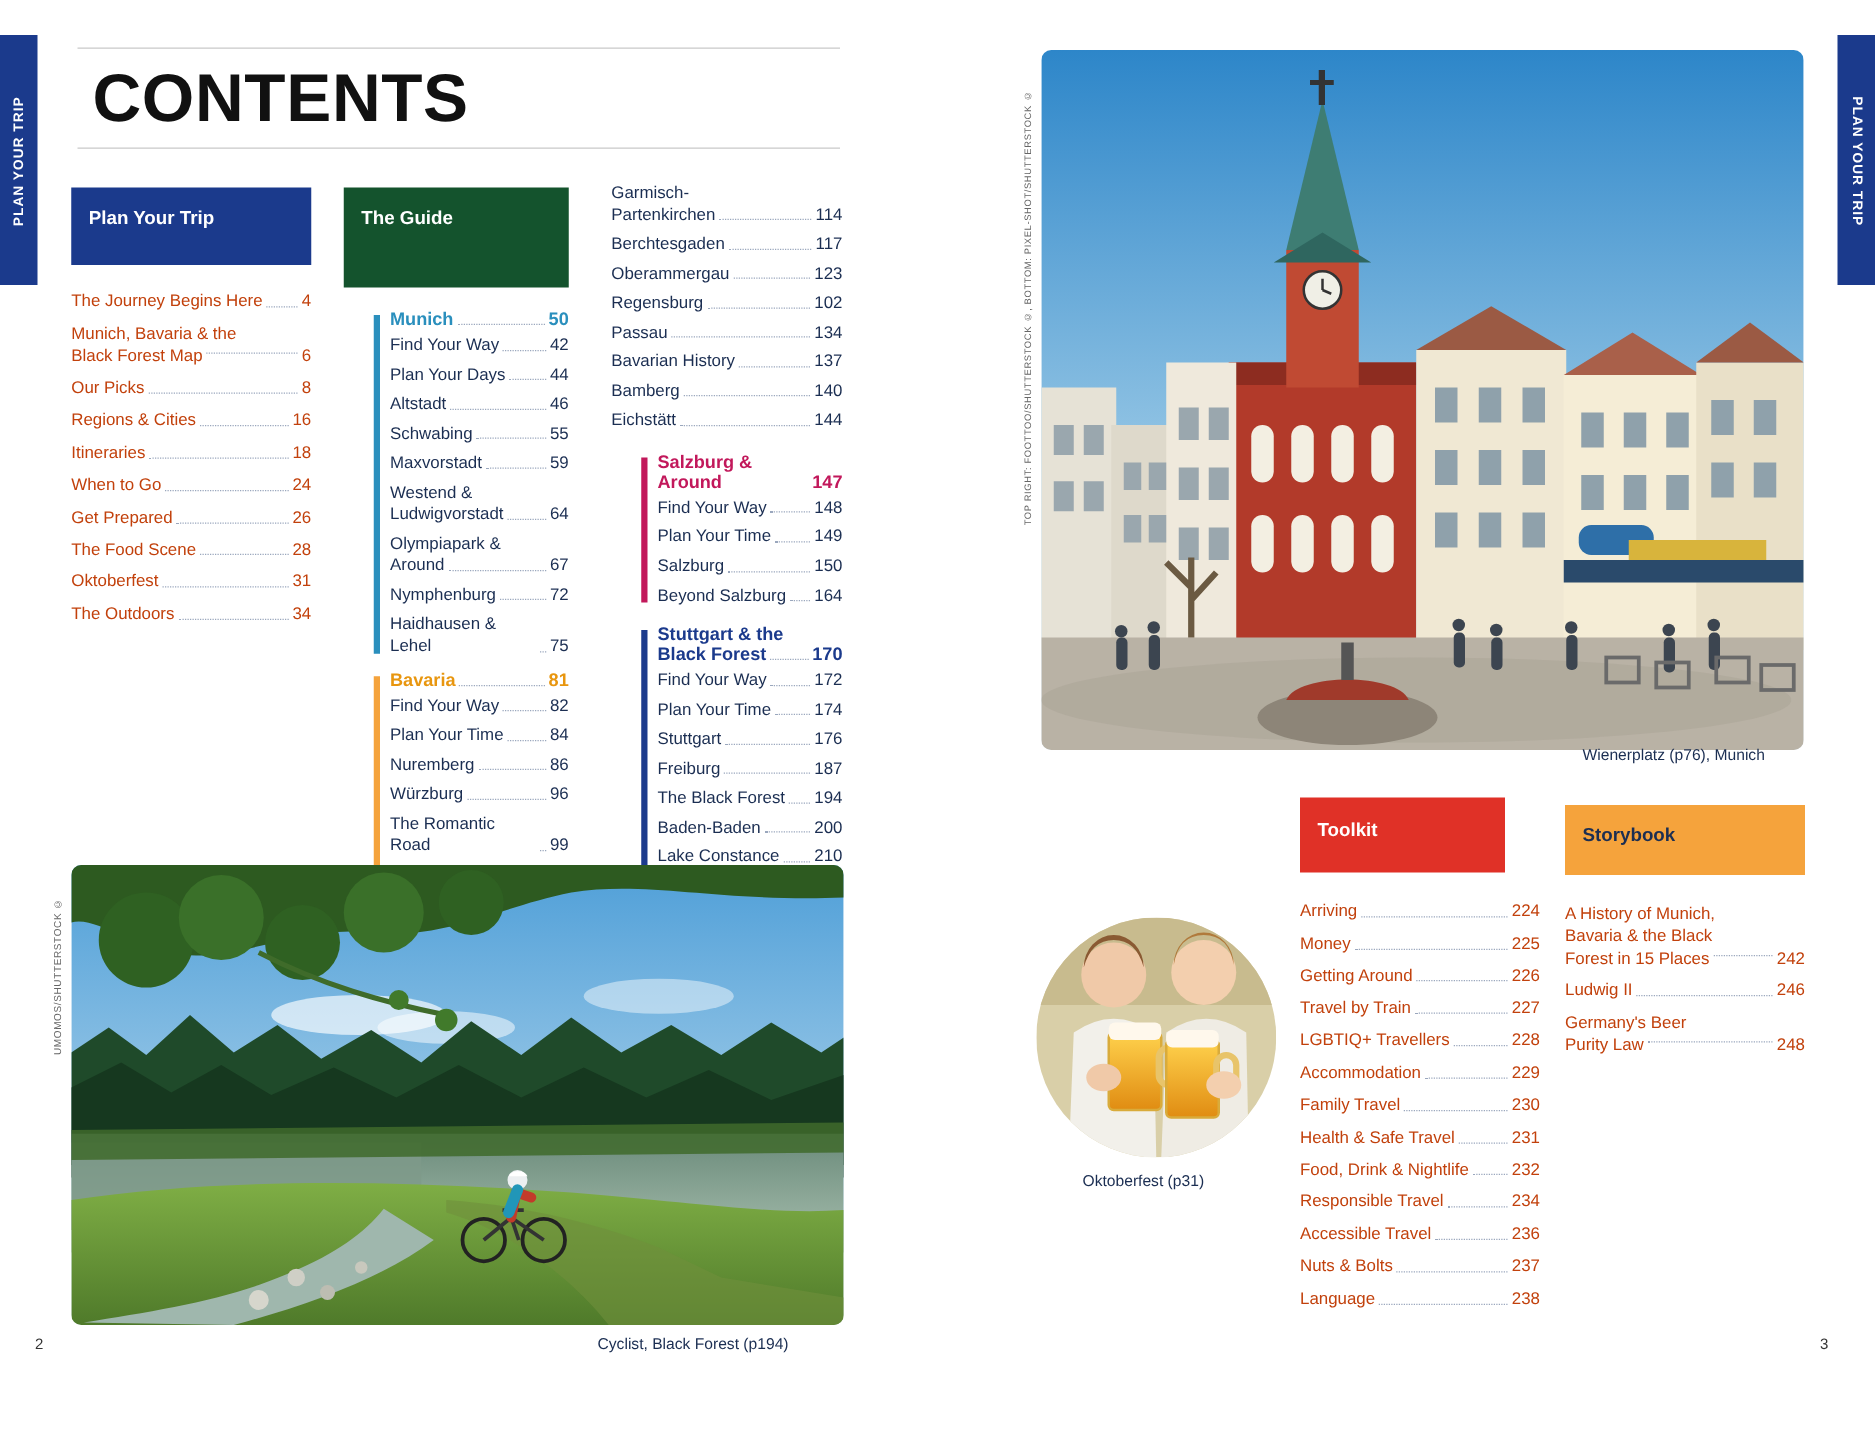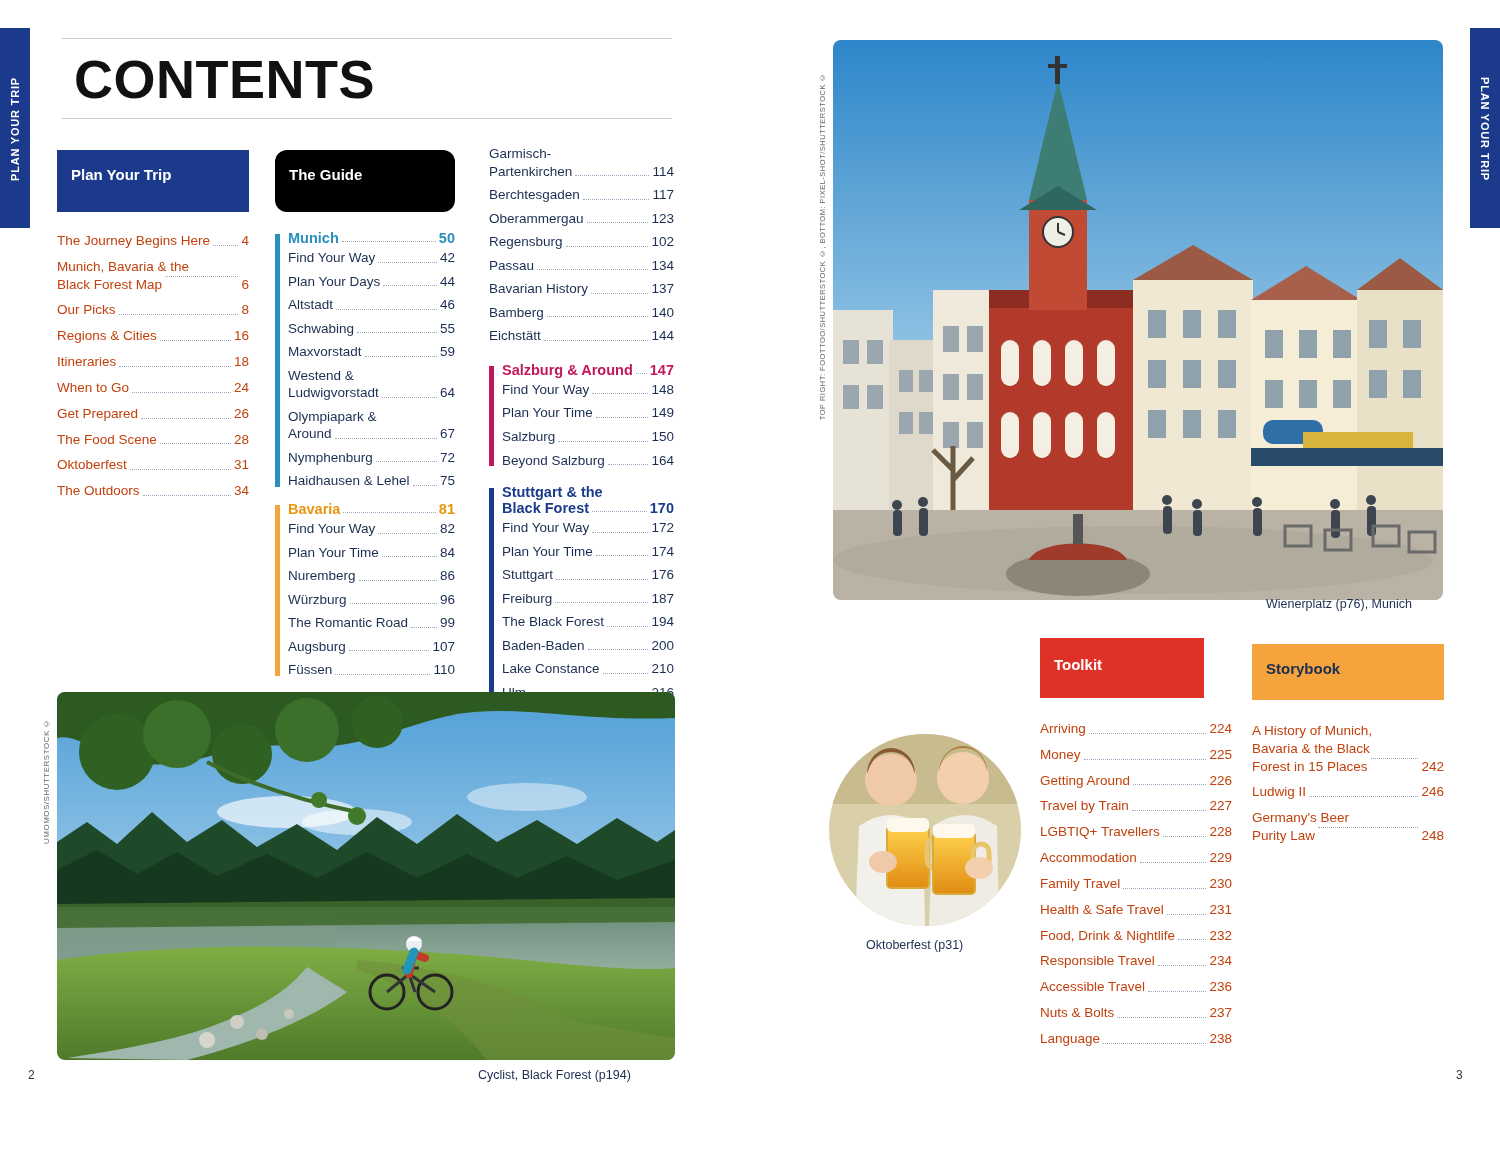--- a/index.html
+++ b/index.html
@@ -51,39 +51,39 @@
   .col { position: absolute; top: 150px; }
   .col1 { left: 57px; width: 192px; }
   .col2 { left: 275px; width: 180px; }
   .col3 { left: 489px; width: 185px; }
 
   .sec-header {
     color: #fff; font-weight: bold; font-size: 15px;
     padding: 16px 14px; line-height: 1.2;
   }
   .sec-blue { background: #1b3a8c; height: 62px; }
-  .sec-green { background: #000000; height: 62px; border-radius: 12px; }
+  .sec-green { background: #14532d; height: 80px; }
 
   .toc-list { margin-top: 16px; }
   .toc-item {
     display: flex; align-items: flex-end; font-size: 13.5px; color: #c2410c;
     padding: 4px 0; line-height: 1.32;
   }
   .toc-item .lbl { white-space: nowrap; }
   .toc-item .dots {
     flex: 1; border-bottom: 1.5px dotted #9aa7bd; margin: 0 3px 4px 3px; min-width: 6px;
   }
   .toc-item .pg { white-space: nowrap; }
 
   .toc-item.multiline { display: block; }
-  .toc-item.multiline .inner { display: flex; align-items: flex-start; }
+  .toc-item.multiline .inner { display: flex; align-items: center; }
   .toc-item.multiline .first { line-height: 1.32; }
 
   
-  .guide-group { margin-bottom: 2px; position: relative; padding-left: 13px; }
+  .guide-group { margin-bottom: 2px; position: relative; padding-left: 13px; margin-left: 24px; }
   .guide-bar { position: absolute; left: 0; top: 4px; bottom: 6px; width: 5px; }
   .guide-title { font-weight: bold; font-size: 14.5px; display: flex; align-items: flex-end; }
   .guide-title .dots { flex: 1; border-bottom: 1.5px dotted #9aa7bd; margin: 0 3px 4px 3px; }
 
   .col3 .guide-group { padding-left: 13px; }
 
   .sub { font-size: 13.5px; color: #1b2e52; }
   .sub .row { display: flex; align-items: flex-end; padding: 3px 0; line-height: 1.3; }
   .sub .row .dots { flex: 1; border-bottom: 1.5px dotted #9aa7bd; margin: 0 3px 4px 3px; min-width: 5px; }
   .sub .row.wrap { display: block; }

